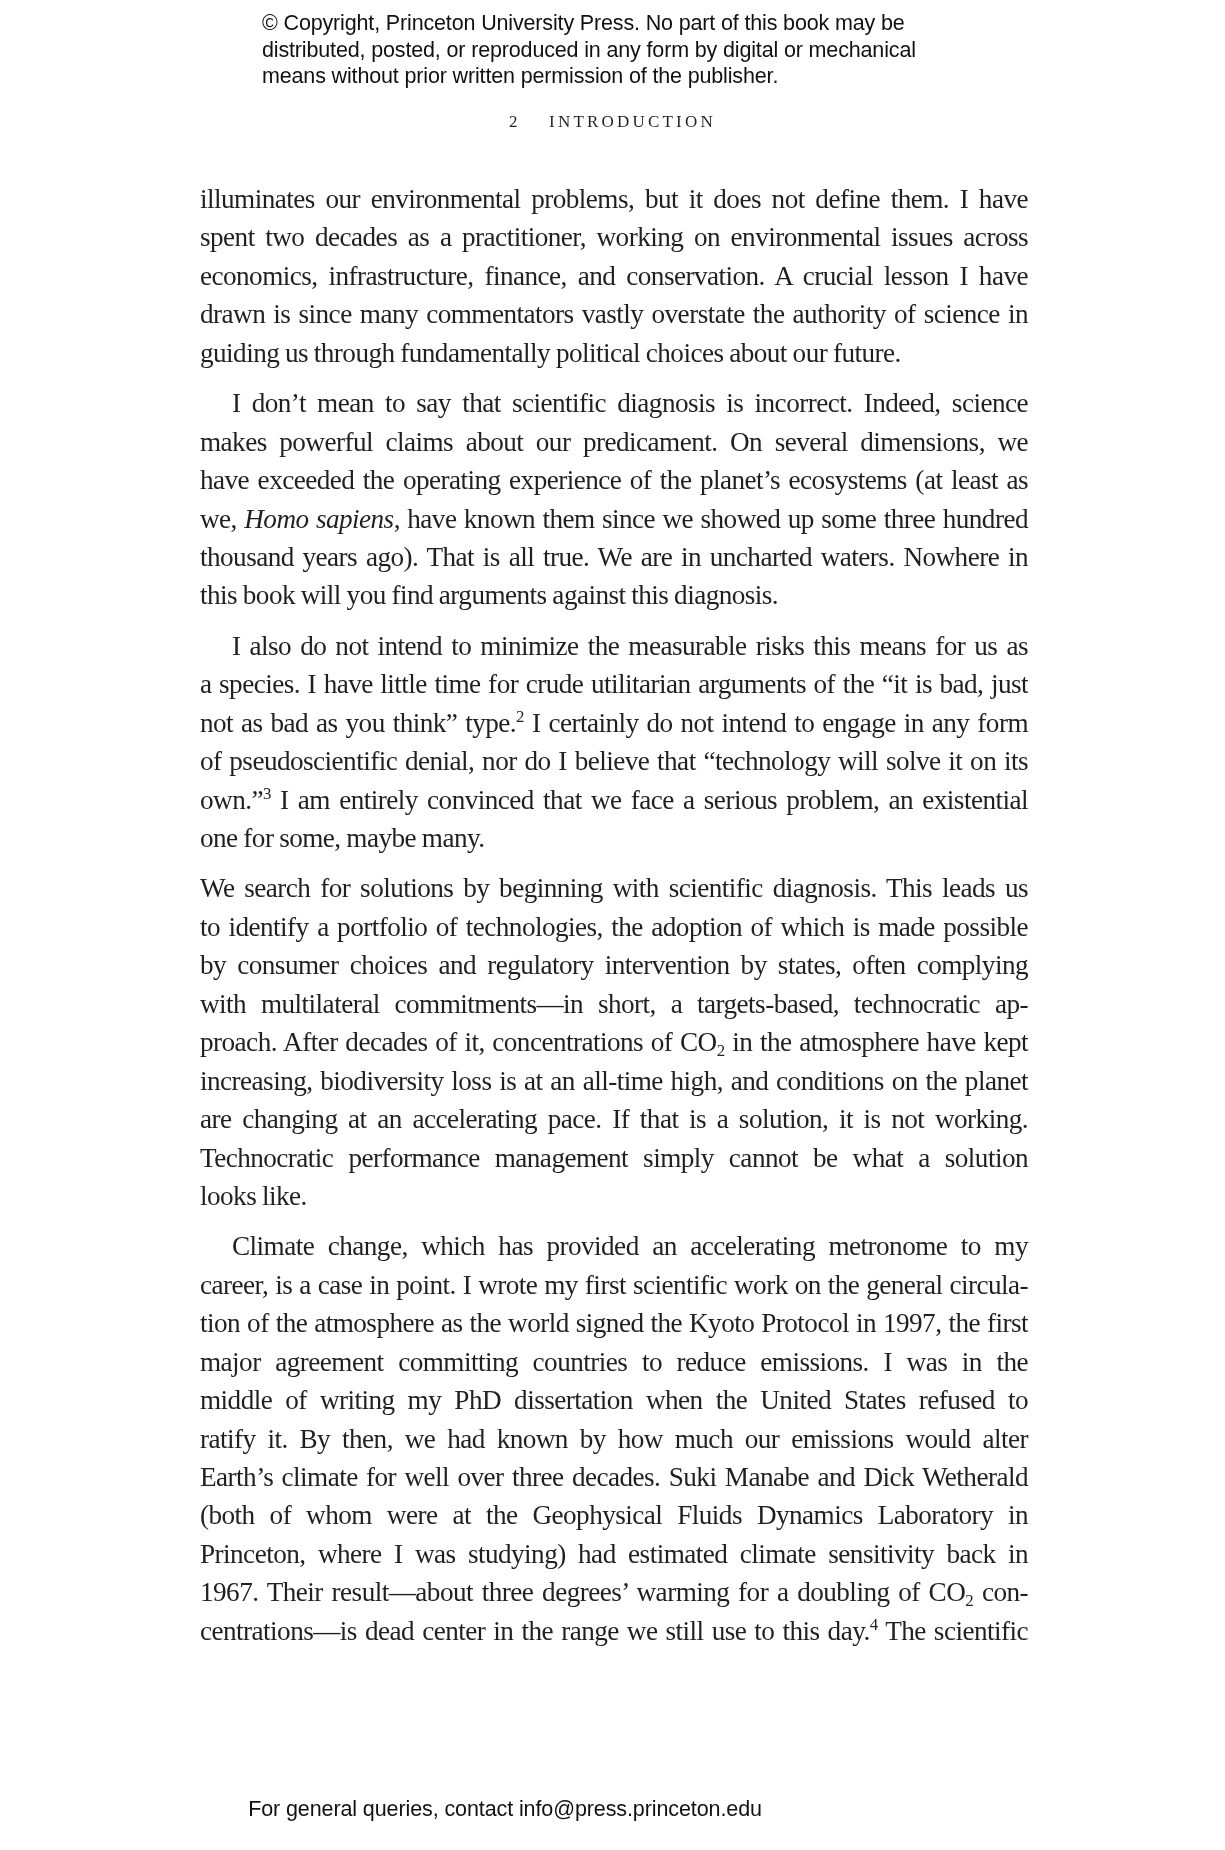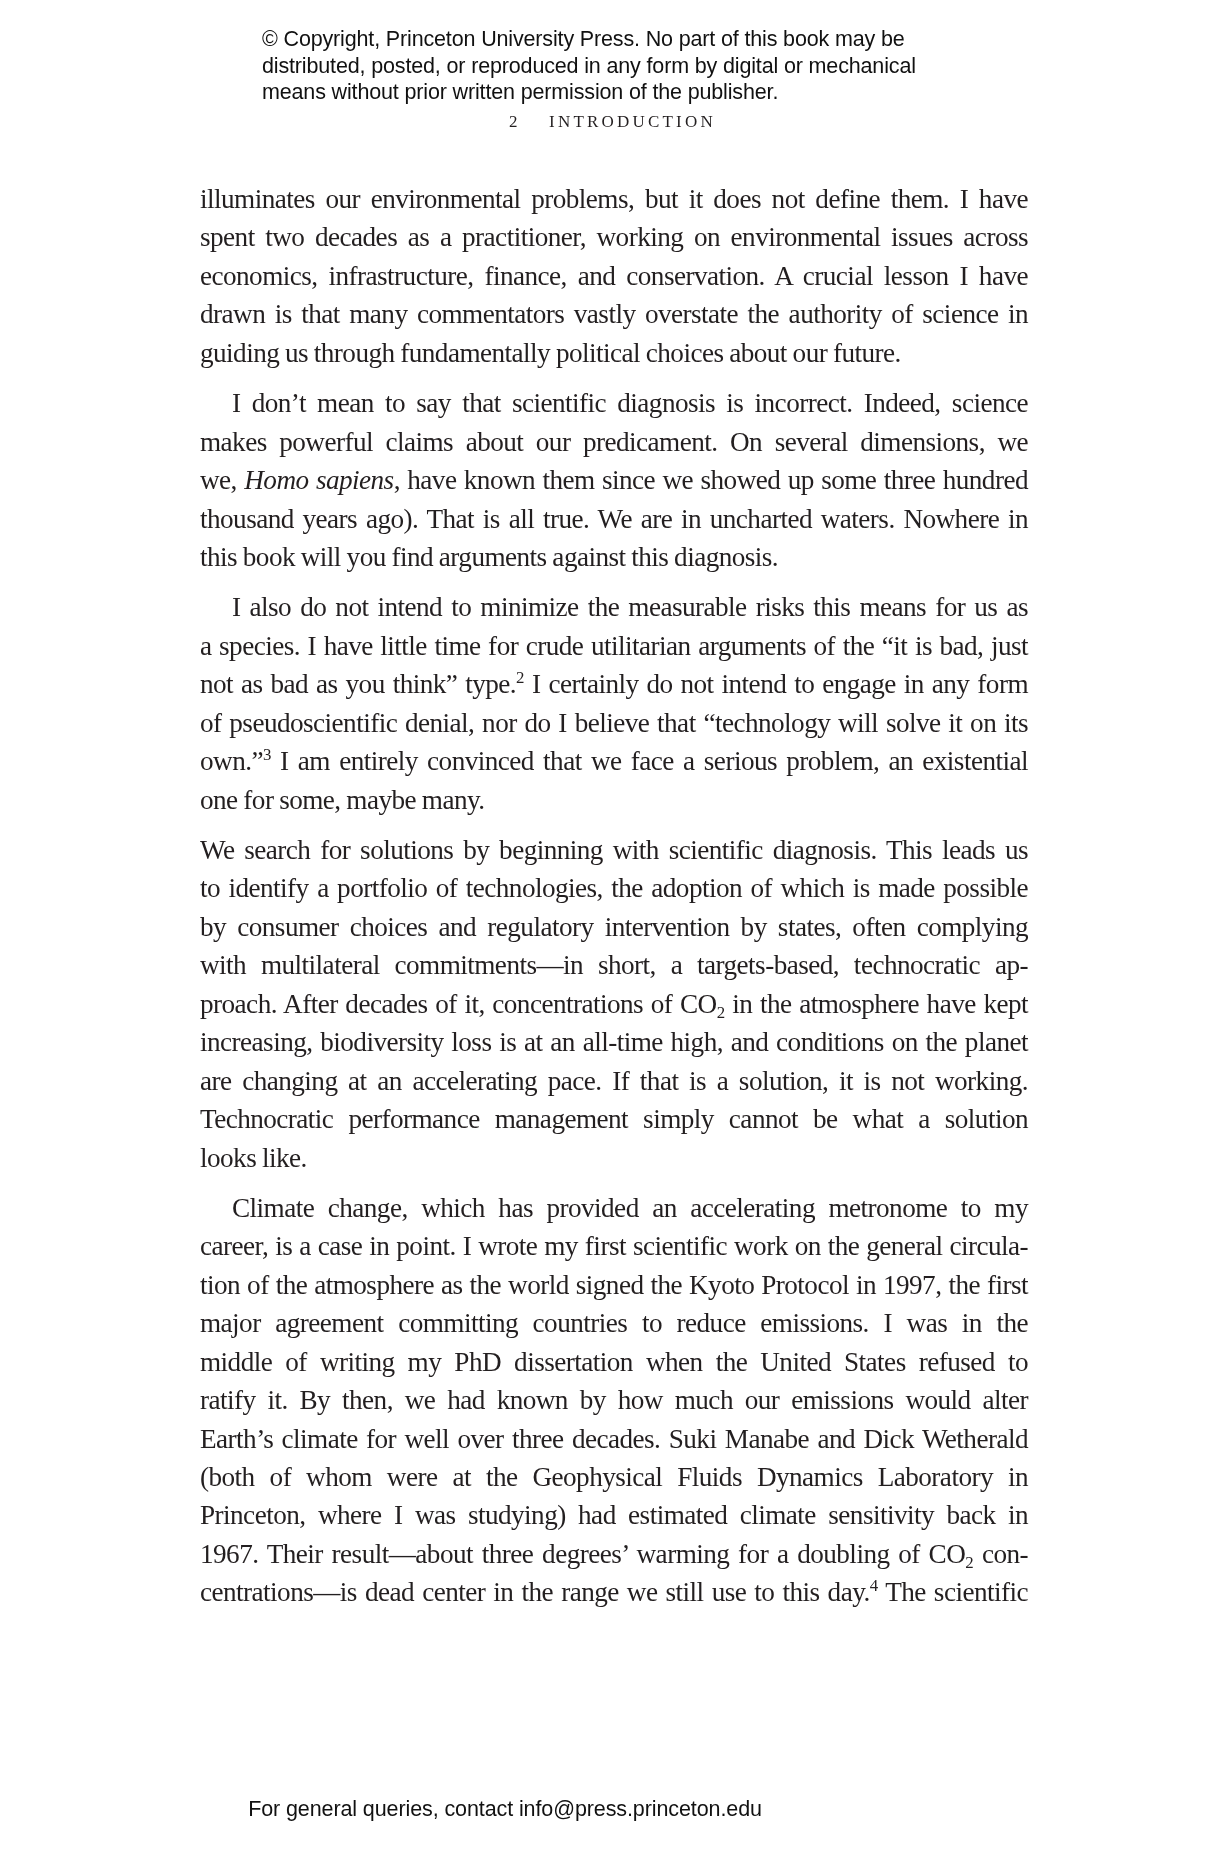--- a/index.html
+++ b/index.html
@@ -10,21 +10,21 @@
     body {
       width: 1225px;
       height: 1850px;
       position: relative;
       overflow: hidden;
       color: #231f20;
     }
     .copyright {
       position: absolute;
       left: 262px;
-      top: 26px;
+      top: 10px;
       width: 720px;
       font-family: "Liberation Sans", sans-serif;
       font-size: 21.5px;
       line-height: 26.5px;
       color: #111111;
       letter-spacing: -0.15px;
     }
     .copyright .line { display: block; white-space: nowrap; }
     .running-head {
       position: absolute;
@@ -99,26 +99,27 @@
 <div class="running-head">
   <span class="folio">2</span>
   <span class="section">INTRODUCTION</span>
 </div>
 
 <div class="body-text" id="body-text">
     <div class="para">
       <span class="tline"><span>illuminates our environmental problems, but it does not define them. I have</span></span>
       <span class="tline"><span>spent two decades as a practitioner, working on environmental issues across</span></span>
       <span class="tline"><span>economics, infrastructure, finance, and conservation. A crucial lesson I have</span></span>
-      <span class="tline"><span>drawn is that many commentators vastly overstate the authority of science in</span></span>
+      <span class="tline"><span>drawn is since many commentators vastly overstate the authority of science in</span></span>
       <span class="tline last"><span>guiding us through fundamentally political choices about our future.</span></span>
     </div>
     <div class="para">
       <span class="tline indent"><span>I don’t mean to say that scientific diagnosis is incorrect. Indeed, science</span></span>
       <span class="tline"><span>makes powerful claims about our predicament. On several dimensions, we</span></span>
+      <span class="tline"><span>have exceeded the operating experience of the planet’s ecosystems (at least as</span></span>
       <span class="tline"><span>we, </span><span class="it">Homo sapiens</span><span>, have known them since we showed up some three hundred</span></span>
       <span class="tline"><span>thousand years ago). That is all true. We are in uncharted waters. Nowhere in</span></span>
       <span class="tline last"><span>this book will you find arguments against this diagnosis.</span></span>
     </div>
     <div class="para">
       <span class="tline indent"><span>I also do not intend to minimize the measurable risks this means for us as</span></span>
       <span class="tline"><span>a species. I have little time for crude utilitarian arguments of the “it is bad, just</span></span>
       <span class="tline"><span>not as bad as you think” type.</span><sup class="fn">2</sup><span> I certainly do not intend to engage in any form</span></span>
       <span class="tline"><span>of pseudoscientific denial, nor do I believe that “technology will solve it on its</span></span>
       <span class="tline"><span>own.”</span><sup class="fn">3</sup><span> I am entirely convinced that we face a serious problem, an existential</span></span>

